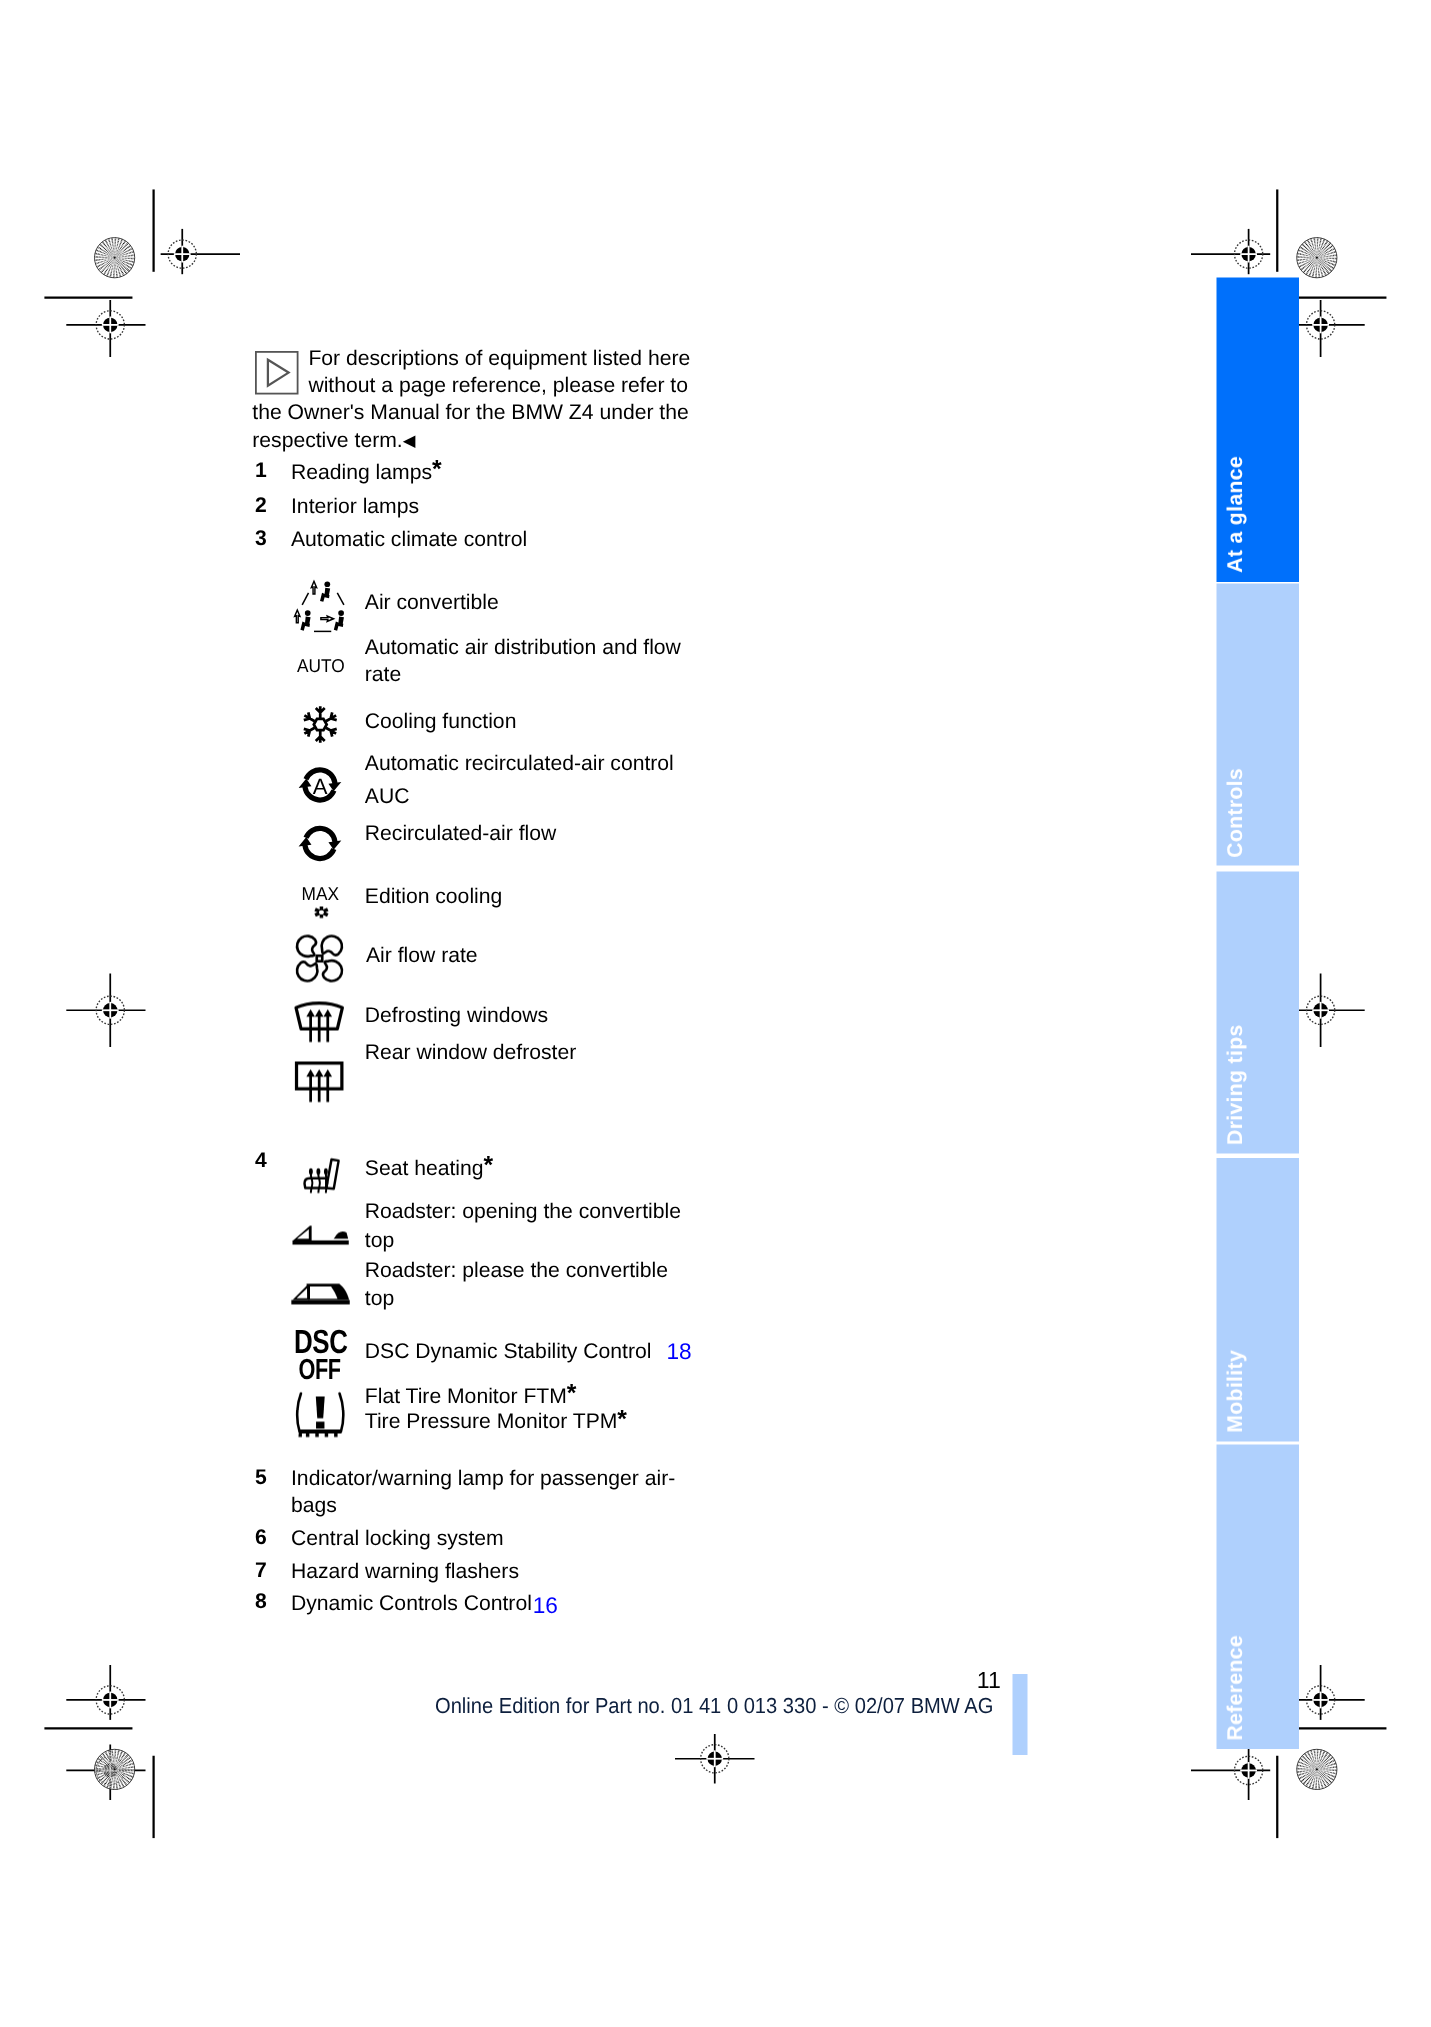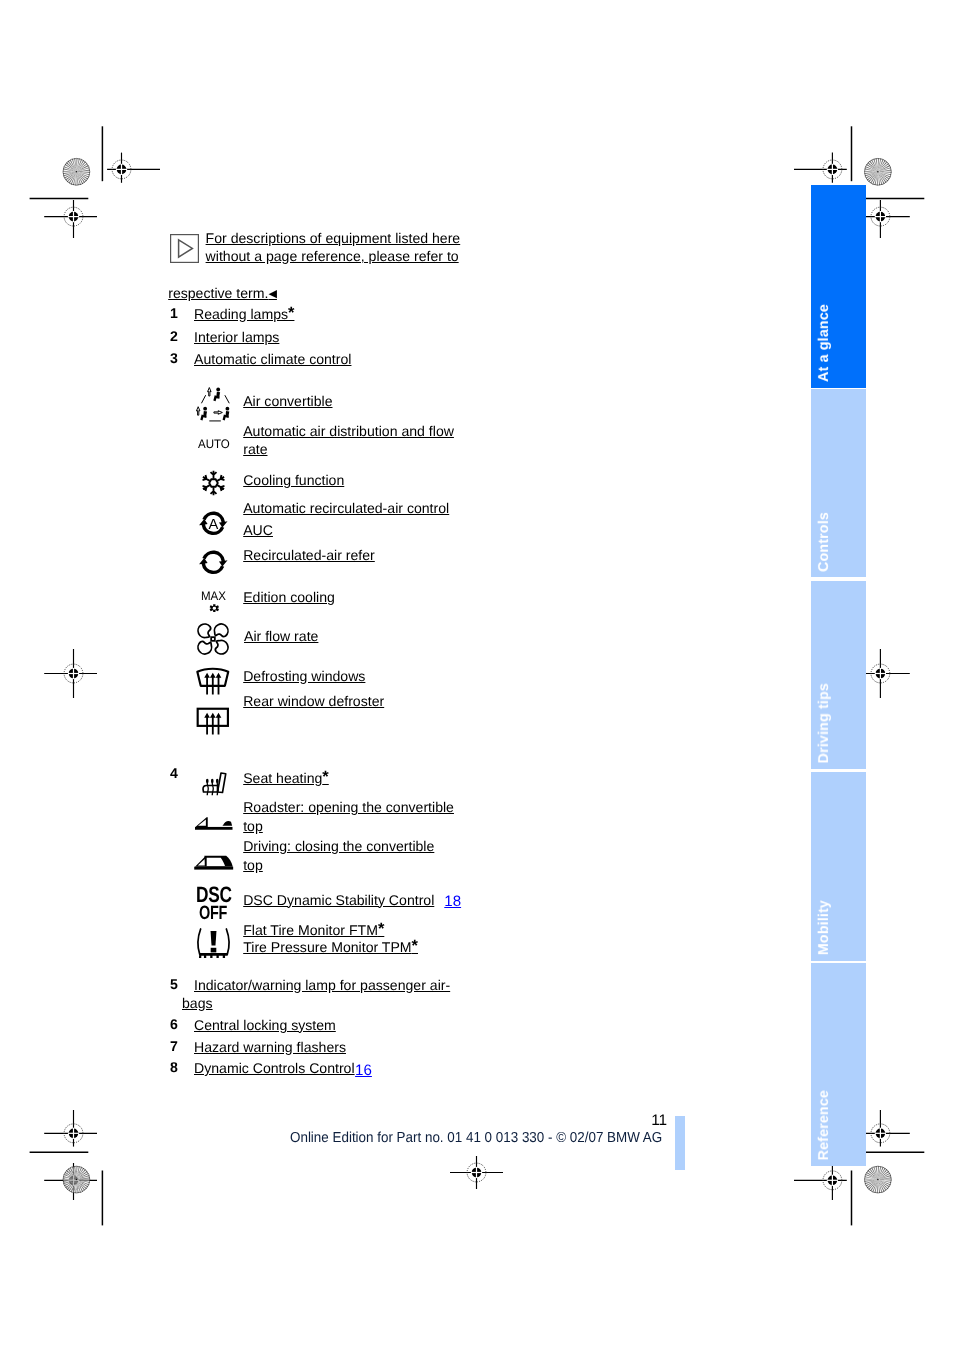--- a/index.html
+++ b/index.html
@@ -1,21 +1,21 @@
 <!DOCTYPE html>
 <html><head>
 <meta charset="utf-8">
 <style>
 html,body{margin:0;padding:0;background:#fff;}
 body{width:954px;height:1351px;font-family:"Liberation Sans",sans-serif;color:#000;
      -webkit-font-smoothing:antialiased;text-rendering:geometricPrecision;
      overflow:hidden;position:relative;}
 #page{position:absolute;inset:0;width:954px;height:1351px;background:#fff;}
 .abs{position:absolute;}
-.txt{font-size:14.1px;line-height:18.3px;white-space:pre;transform:translateZ(0);text-decoration:underline;}
+.txt{font-size:14.1px;line-height:18.3px;white-space:pre;transform:translateZ(0);}
 .ast{font-size:16.5px;font-weight:bold;position:relative;top:-1.1px;}
 .endmark{font-size:11px;vertical-align:1px;}
 .autotxt{-webkit-font-smoothing:antialiased;font-size:12.4px;letter-spacing:0px;transform:scaleX(0.93) translateZ(0);transform-origin:left top;}
 .maxtxt{-webkit-font-smoothing:antialiased;font-size:12.4px;letter-spacing:0px;transform:scaleX(0.93) translateZ(0);transform-origin:left top;}
 .dsctxt{-webkit-font-smoothing:antialiased;font-size:22.3px;font-weight:bold;letter-spacing:-0.3px;transform:scaleX(0.775) translateZ(0);transform-origin:left top;}
 .offtxt{-webkit-font-smoothing:antialiased;font-size:19.3px;font-weight:bold;letter-spacing:-0.4px;transform:scaleX(0.75) translateZ(0);transform-origin:left top;}
 .pagenum{font-size:15.4px;transform:translateZ(0);}
 .footer{-webkit-font-smoothing:antialiased;font-size:14.5px;white-space:pre;color:#0d1f3d;transform:scaleX(0.925) translateZ(0);transform-origin:left top;}
 .num{font-size:14.1px;font-weight:bold;transform:translateZ(0);}
 .lnk{color:#0000ff;font-size:15.1px;}
@@ -140,20 +140,21 @@
   <use href="#rosette" x="76.4" y="1179.6"></use>
   <use href="#rosette" x="877.9" y="1179.6"></use>
 </svg>
 
 <svg class="abs" style="left:170px;top:234px" width="29" height="29" viewBox="0 0 29 29">
   <rect x="0.6" y="0.6" width="27.8" height="27.8" fill="none" stroke="#555" stroke-width="1.2"></rect>
   <path d="M8.6 5.8 L22.4 14.4 L8.6 23.1 Z" fill="none" stroke="#555" stroke-width="1.5" stroke-linejoin="miter"></path>
 </svg>
 <div class="abs txt" style="left:205.6px;top:228.6px">For descriptions of equipment listed here</div>
 <div class="abs txt" style="left:205.6px;top:246.9px">without a page reference, please refer to</div>
+<div class="abs txt" style="left:168.2px;top:265.2px">the Owner's Manual for the BMW Z4 under the</div>
 <div class="abs txt" style="left:168.2px;top:283.5px"><span>respective term.</span><span class="endmark">◀</span></div>
 
 <div class="abs num" style="left:170px;top:304.9px">1</div>
 <div class="abs txt" style="left:194px;top:304.9px"><span>Reading lamps</span><span class="ast">*</span></div>
 <div class="abs num" style="left:170px;top:327.6px">2</div>
 <div class="abs txt" style="left:194px;top:327.6px">Interior lamps</div>
 <div class="abs num" style="left:170px;top:349.5px">3</div>
 <div class="abs txt" style="left:194px;top:349.5px">Automatic climate control</div>
 
 <svg class="abs" style="left:192.6px;top:385.5px" width="43" height="38" viewBox="-2 -2 107 99">
@@ -208,21 +209,21 @@
 </svg>
 <div class="abs txt" style="left:243.2px;top:499px">Automatic recirculated-air control</div>
 <div class="abs txt" style="left:243.2px;top:521px">AUC</div>
 
 <svg class="abs" style="left:198.6px;top:547.6px" width="28.6" height="28.6" viewBox="0 0 33 33">
   <g fill="#000">
     <path d="M3.89 11.41A13.60 13.60 0 0 1 29.97 14.61L32.94 14.19L27.01 21.40L23.04 15.58L26.01 15.16A9.60 9.60 0 0 0 7.60 12.90Z"></path>
     <path d="M29.11 21.59A13.60 13.60 0 0 1 3.03 18.39L0.06 18.81L5.99 11.60L9.96 17.42L6.99 17.84A9.60 9.60 0 0 0 25.40 20.10Z"></path>
   </g>
 </svg>
-<div class="abs txt" style="left:243.2px;top:546px">Recirculated-air refer</div>
+<div class="abs txt" style="left:243.2px;top:546px">Recirculated-air flow</div>
 
 <div class="abs maxtxt" style="left:201.2px;top:588.7px">MAX</div>
 <svg class="abs" style="left:208.6px;top:603.8px" width="10.6" height="8.4" viewBox="0 0 100 79" preserveAspectRatio="none">
   <g stroke="#000" stroke-width="22" fill="none" stroke-linecap="butt">
         <path d="M50.0 27.5L50.0 3.0 M63.0 33.6L89.8 21.3 M63.0 45.4L89.8 57.7 M50.0 51.5L50.0 76.0 M37.0 45.4L10.2 57.7 M37.0 33.6L10.2 21.3"></path>
       </g>
   <circle cx="50" cy="39.5" r="13" fill="#fff"></circle>
 </svg>
 <div class="abs txt" style="left:243.2px;top:587.7px">Edition cooling</div>
 
@@ -290,21 +291,21 @@
 <div class="abs txt" style="left:243.2px;top:816.7px">top</div>
 
 <svg class="abs" style="left:193.8px;top:855.3px" width="39.4" height="14.8" viewBox="0 0 100 38">
   <g fill="#000">
     <path d="M2 30 L28 4 L31 4 L31 30 Z M9 27 L27 27 L27 10 Z" fill-rule="evenodd"></path>
     <path d="M26 2 L82 2 C 90 8 96 18 99 30 L29 30 Z"></path>
     <path d="M32 7 L68 7 C 73 14 77 22 79 28 L32 28 Z" fill="#fff"></path>
     <rect x="0" y="30" width="100" height="7.5"></rect>
   </g>
 </svg>
-<div class="abs txt" style="left:243.2px;top:837.4px">Driving: closing the convertible</div>
+<div class="abs txt" style="left:243.2px;top:837.4px">Roadster: please the convertible</div>
 <div class="abs txt" style="left:243.2px;top:855.7px">top</div>
 
 <div class="abs dsctxt" style="left:195.7px;top:882.2px">DSC</div>
 <div class="abs offtxt" style="left:199.3px;top:902.9px">OFF</div>
 <div class="abs txt" style="left:243.2px;top:890.5px"><span>DSC Dynamic Stability Control</span></div>
 <div class="abs txt lnk" style="left:444.3px;top:892.6px">18</div>
 
 <svg class="abs" style="left:196.6px;top:927.2px" width="33" height="33" viewBox="0 0 100 100">
   <path d="M11 6 C 2 30 1 60 8 82 L92 82 C 99 60 98 30 89 6" fill="none" stroke="#000" stroke-width="5.2" stroke-linecap="round"></path>
   <g fill="#000">
@@ -313,21 +314,21 @@
   </g>
   <g fill="#000">
     <path d="M7 79 L93 79 L93 87 L85 87 L85 94 L78 94 L78 87 L66 87 L66 94 L59 94 L59 87 L47 87 L47 94 L40 94 L40 87 L28 87 L28 94 L21 94 L21 87 L13 87 L13 94 L6 94 Z"></path>
   </g>
 </svg>
 <div class="abs txt" style="left:243.2px;top:921px"><span>Flat Tire Monitor FTM</span><span class="ast">*</span></div>
 <div class="abs txt" style="left:243.2px;top:937.8px"><span>Tire Pressure Monitor TPM</span><span class="ast">*</span></div>
 
 <div class="abs num" style="left:170px;top:975.8px">5</div>
 <div class="abs txt" style="left:194px;top:975.8px">Indicator/warning lamp for passenger air-</div>
-<div class="abs txt" style="left:182px;top:994.1px">bags</div>
+<div class="abs txt" style="left:194px;top:994.1px">bags</div>
 <div class="abs num" style="left:170px;top:1015.8px">6</div>
 <div class="abs txt" style="left:194px;top:1015.8px">Central locking system</div>
 <div class="abs num" style="left:170px;top:1038px">7</div>
 <div class="abs txt" style="left:194px;top:1038px">Hazard warning flashers</div>
 <div class="abs num" style="left:170px;top:1059px">8</div>
 <div class="abs txt" style="left:194px;top:1059px">Dynamic Controls Control</div>
 <div class="abs txt lnk" style="left:355.1px;top:1062px">16</div>
 
 <div class="abs pagenum" style="left:651.2px;top:1112.2px">11</div>
 <div class="abs footer" style="left:290.4px;top:1129.6px">Online Edition for Part no. 01 41 0 013 330 - © 02/07 BMW AG</div>

